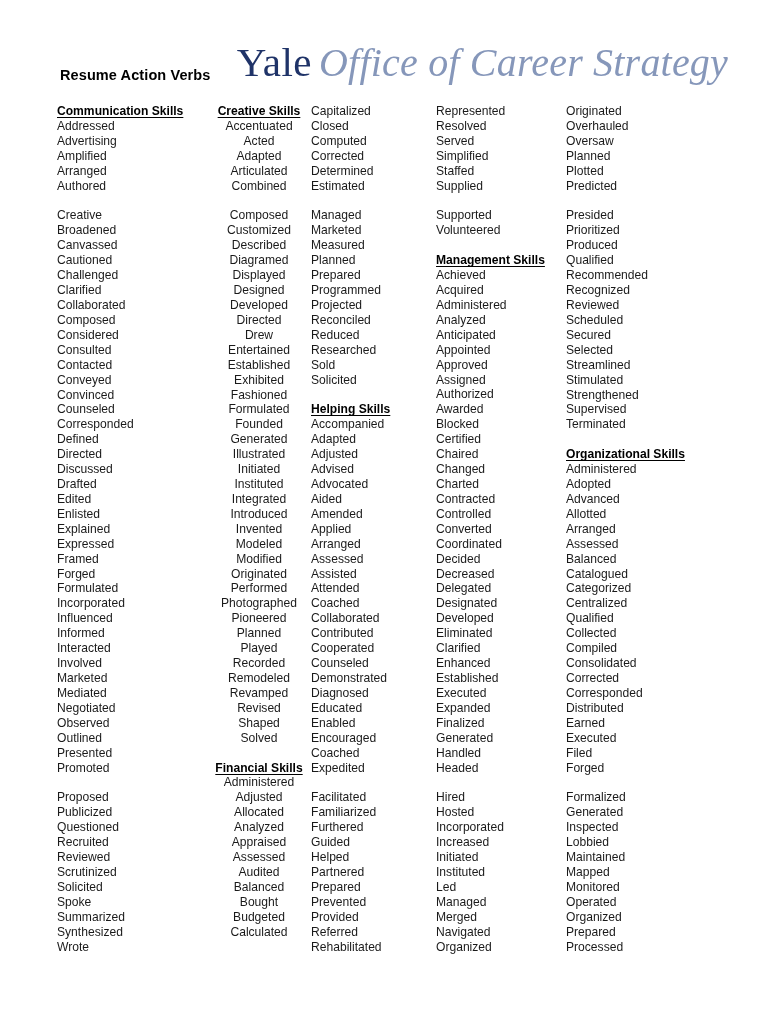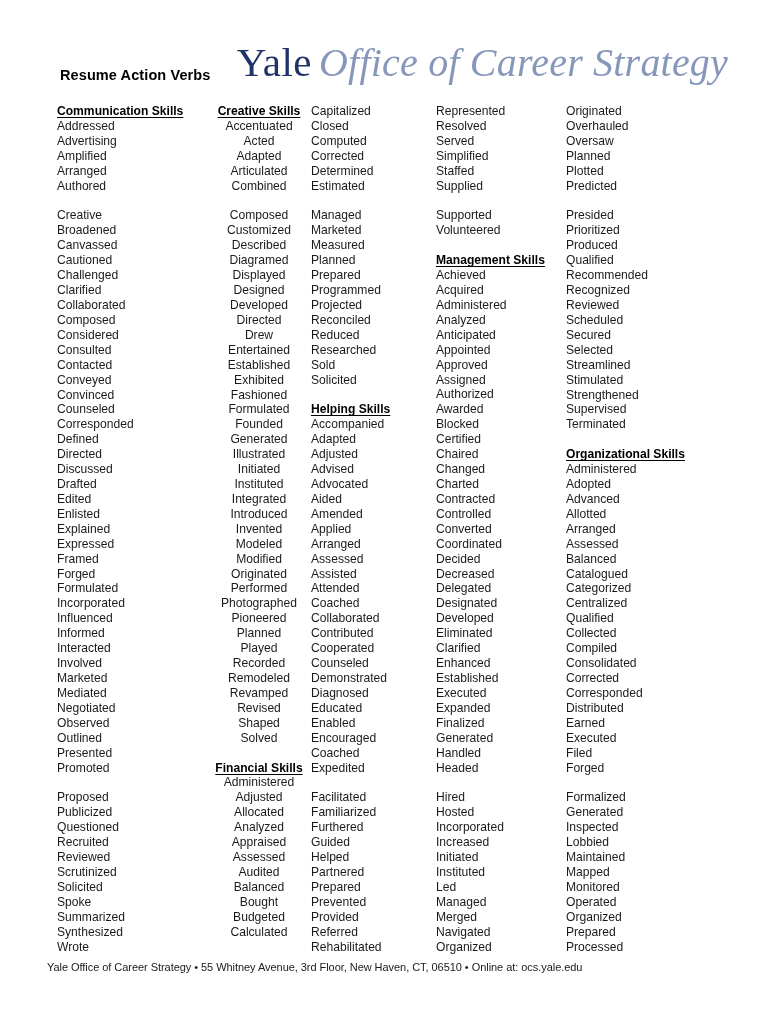--- a/index.html
+++ b/index.html
@@ -414,15 +414,14 @@
         <div class="entry">Maintained</div>
         <div class="entry">Mapped</div>
         <div class="entry">Monitored</div>
         <div class="entry">Operated</div>
         <div class="entry">Organized</div>
         <div class="entry">Prepared</div>
         <div class="entry">Processed</div>
       </div>
     </div>
 
-  <div class="footer">Yale Office of Career Strategy • 55 Whitney Avenue, 3rd Floor, New Haven, CT, 06510 • Online at: ocs.yale.edu</div>
 
 </div>
 
 </body></html>

